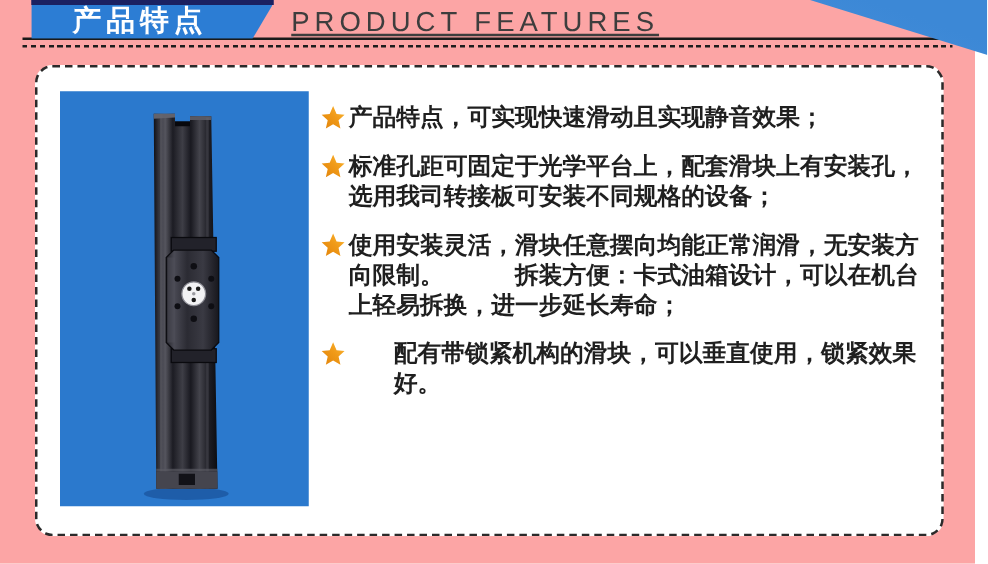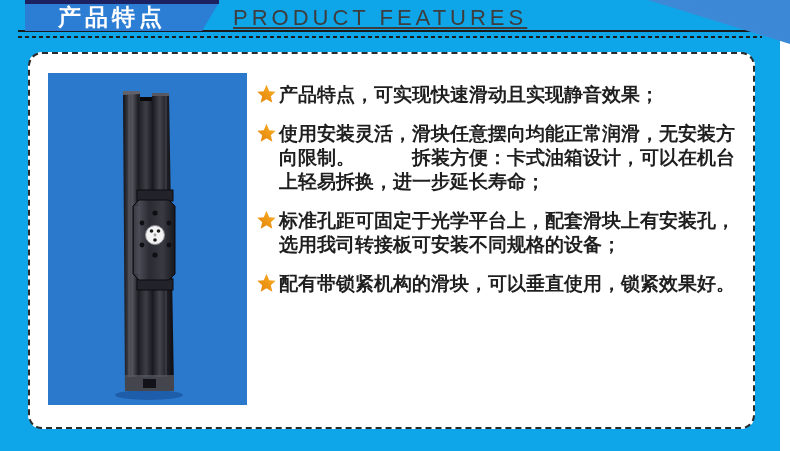--- a/index.html
+++ b/index.html
@@ -1,18 +1,18 @@
 <!DOCTYPE html>
 <html><head>
 <meta charset="utf-8">
 <style>
   * { margin:0; padding:0; box-sizing:border-box; }
   html,body { width:790px; height:451px; background:#ffffff; overflow:hidden;
               font-family:"DejaVu Sans","Liberation Sans",sans-serif; }
-  .page { position:relative; width:780px; height:451px; background:#0ea5e9; }
+  .page { position:relative; width:780px; height:451px; background:#fca5a5; }
 
   
   .flag-topline { position:absolute; left:25px; top:0; width:194px; height:4px;
                   background:#1b2161; }
   .flag { position:absolute; left:25px; top:4px; width:193px; height:27px;
           background:#2c7dd4;
           clip-path:polygon(0 0, 193px 0, 177px 100%, 0 100%);
           display:flex; align-items:center; }
   .flag span { color:#ffffff; font-weight:bold; font-size:23px; letter-spacing:4px;
                padding-left:33px; line-height:27px; white-space:nowrap; }
@@ -33,21 +33,21 @@
 
   
   .photo { position:absolute; left:48px; top:73px; width:199px; height:332px;
            background:#2b79cd; }
   .photo svg { display:block; width:199px; height:332px; }
 
   
   .features { position:absolute; left:256px; top:82px; width:494px; list-style:none; }
   .feature { display:flex; align-items:flex-start; margin-bottom:15px; }
   .feature:nth-child(4) { margin-bottom:6px; }
-  .feature:last-child { margin-bottom:0; }
+  .feature:last-child { margin-bottom:0;gap:36px; }
   .star { flex:0 0 auto; width:21px; height:20px; margin:2px 2px 0 0; }
   .feature p { font-size:19px; font-weight:bold; color:#1f1f1f; line-height:24px;
                width:471px; word-break:break-all; }
 
   .hidden-defs { position:absolute; width:0; height:0; overflow:hidden; }
 </style>
 </head>
 <body>
 
 <svg class="hidden-defs" aria-hidden="true">
@@ -134,27 +134,27 @@
     <li class="feature">
       <svg class="star" viewBox="0 0 24 24">
         <polygon points="12,1 15.3,8.6 23,9.3 17.2,14.7 19,22.5 12,18.4 5,22.5 6.8,14.7 1,9.3 8.7,8.6" fill="url(#starGrad)"></polygon>
       </svg>
       <p>产品特点，可实现快速滑动且实现静音效果；</p>
     </li>
     <li class="feature">
       <svg class="star" viewBox="0 0 24 24">
         <polygon points="12,1 15.3,8.6 23,9.3 17.2,14.7 19,22.5 12,18.4 5,22.5 6.8,14.7 1,9.3 8.7,8.6" fill="url(#starGrad)"></polygon>
       </svg>
-      <p>使用安装灵活，滑块任意摆向均能正常润滑，无安装方向限制。　　　拆装方便：卡式油箱设计，可以在机台上轻易拆换，进一步延长寿命；</p>
+      <p>标准孔距可固定于光学平台上，配套滑块上有安装孔，选用我司转接板可安装不同规格的设备；</p>
     </li>
     <li class="feature">
       <svg class="star" viewBox="0 0 24 24">
         <polygon points="12,1 15.3,8.6 23,9.3 17.2,14.7 19,22.5 12,18.4 5,22.5 6.8,14.7 1,9.3 8.7,8.6" fill="url(#starGrad)"></polygon>
       </svg>
-      <p>标准孔距可固定于光学平台上，配套滑块上有安装孔，选用我司转接板可安装不同规格的设备；</p>
+      <p>使用安装灵活，滑块任意摆向均能正常润滑，无安装方向限制。　　　拆装方便：卡式油箱设计，可以在机台上轻易拆换，进一步延长寿命；</p>
     </li>
     <li class="feature">
       <svg class="star" viewBox="0 0 24 24">
         <polygon points="12,1 15.3,8.6 23,9.3 17.2,14.7 19,22.5 12,18.4 5,22.5 6.8,14.7 1,9.3 8.7,8.6" fill="url(#starGrad)"></polygon>
       </svg>
       <p>配有带锁紧机构的滑块，可以垂直使用，锁紧效果好。</p>
     </li>
   </ul>
 
 </div>

